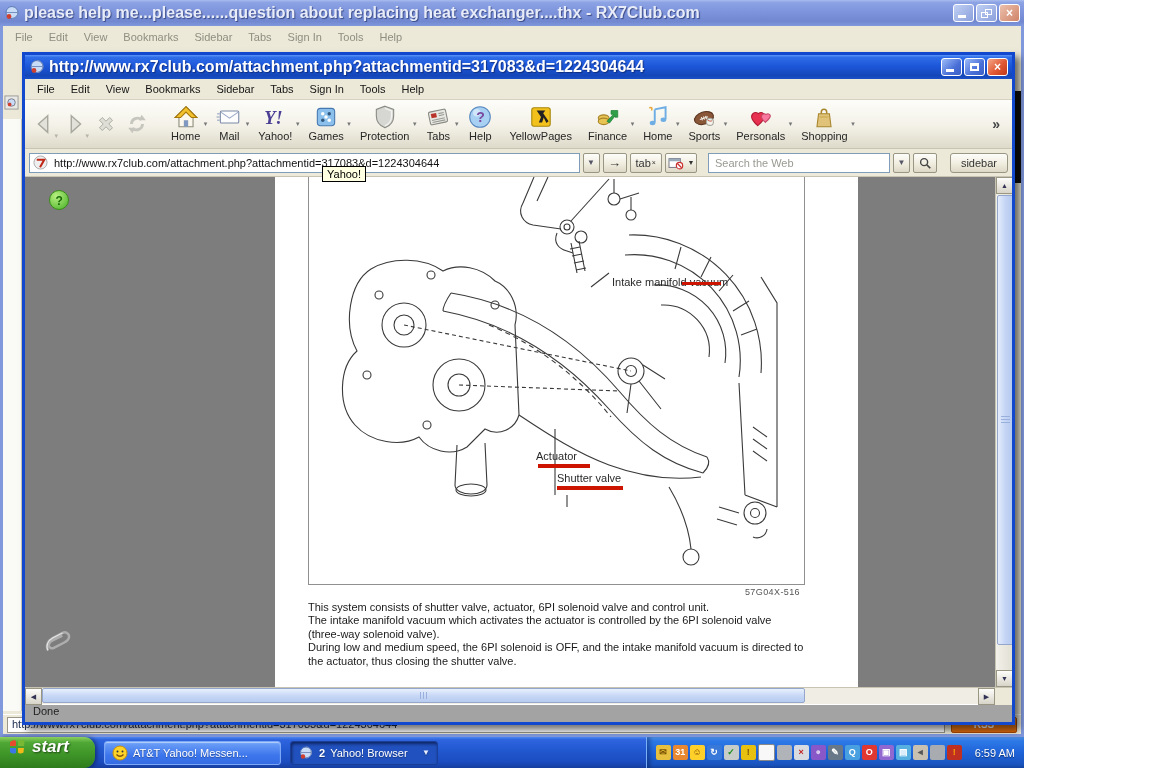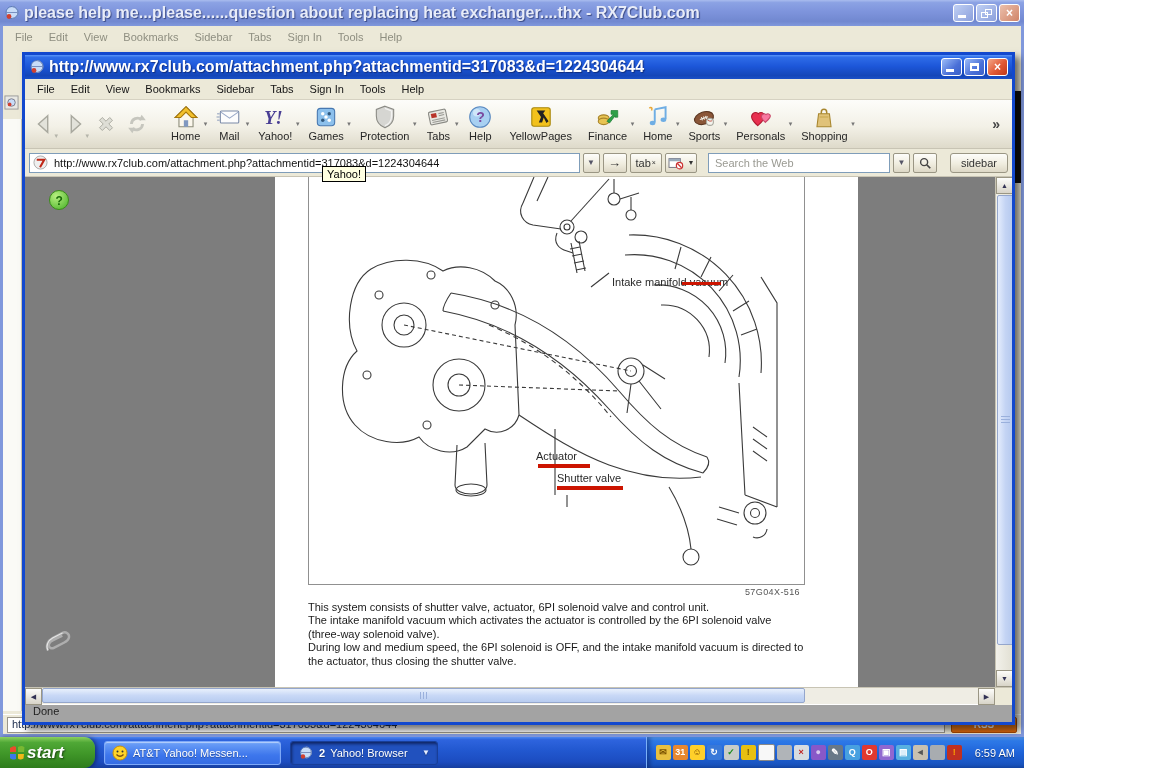--- a/index.html
+++ b/index.html
@@ -126,21 +126,21 @@
   .hs-corner{position:absolute;right:0;top:0;width:17px;height:17px;background:#ECE9D8;}
   .status-row{height:17px;background:#a3a3a3;border-top:1px solid #FFF;display:flex;
       padding:0 8px;font-size:11px;color:#222;}
 
   .tooltip{position:absolute;left:322px;top:166px;background:#FFFFE1;border:1px solid #000;
       font-size:11px;color:#000;padding:1px 4px;z-index:30;}
 
   
   .taskbar{position:absolute;left:0;top:737px;width:1024px;height:31px;z-index:20;display:flex;align-items:center;
       background:linear-gradient(180deg,#4A86F2 0%,#2E64DE 9%,#2258D0 42%,#1C4CC0 80%,#163E9E 100%);}
-  .start-btn{height:31px;width:95px;border-radius:0 11px 11px 0;display:flex;align-items:center;
+  .start-btn{height:31px;width:95px;border-radius:0 11px 11px 0;display:flex;gap:5px;
       padding:0 14px 0 7px;box-sizing:border-box;box-shadow:2px 0 4px rgba(0,0,30,.45);
       background:linear-gradient(180deg,#8CD060 0%,#4FA836 18%,#3F9628 55%,#2E7C1C 100%);}
   .start-label{color:#fff;font-weight:bold;font-style:italic;font-size:17px;text-shadow:1px 1px 2px rgba(0,0,0,.55);}
   .task-btn{height:24px;margin-left:9px;border-radius:3px;display:flex;align-items:center;gap:5px;padding:0 7px;
       font-size:11px;color:#fff;box-sizing:border-box;text-shadow:0 1px 1px rgba(0,0,0,.35);}
   .task-normal{width:177px;background:linear-gradient(180deg,#6FA2F8,#3D76EC 60%,#356CE4);border:1px solid #7DA8F8;
       box-shadow:inset 0 1px 1px rgba(255,255,255,.5);}
   .task-active{width:148px;background:#2151BE;border:1px solid #183E98;box-shadow:inset 1px 2px 3px rgba(0,0,25,.55);}
   .task-label{white-space:nowrap;overflow:hidden;flex:1;}
   .task-count{font-weight:bold;}

